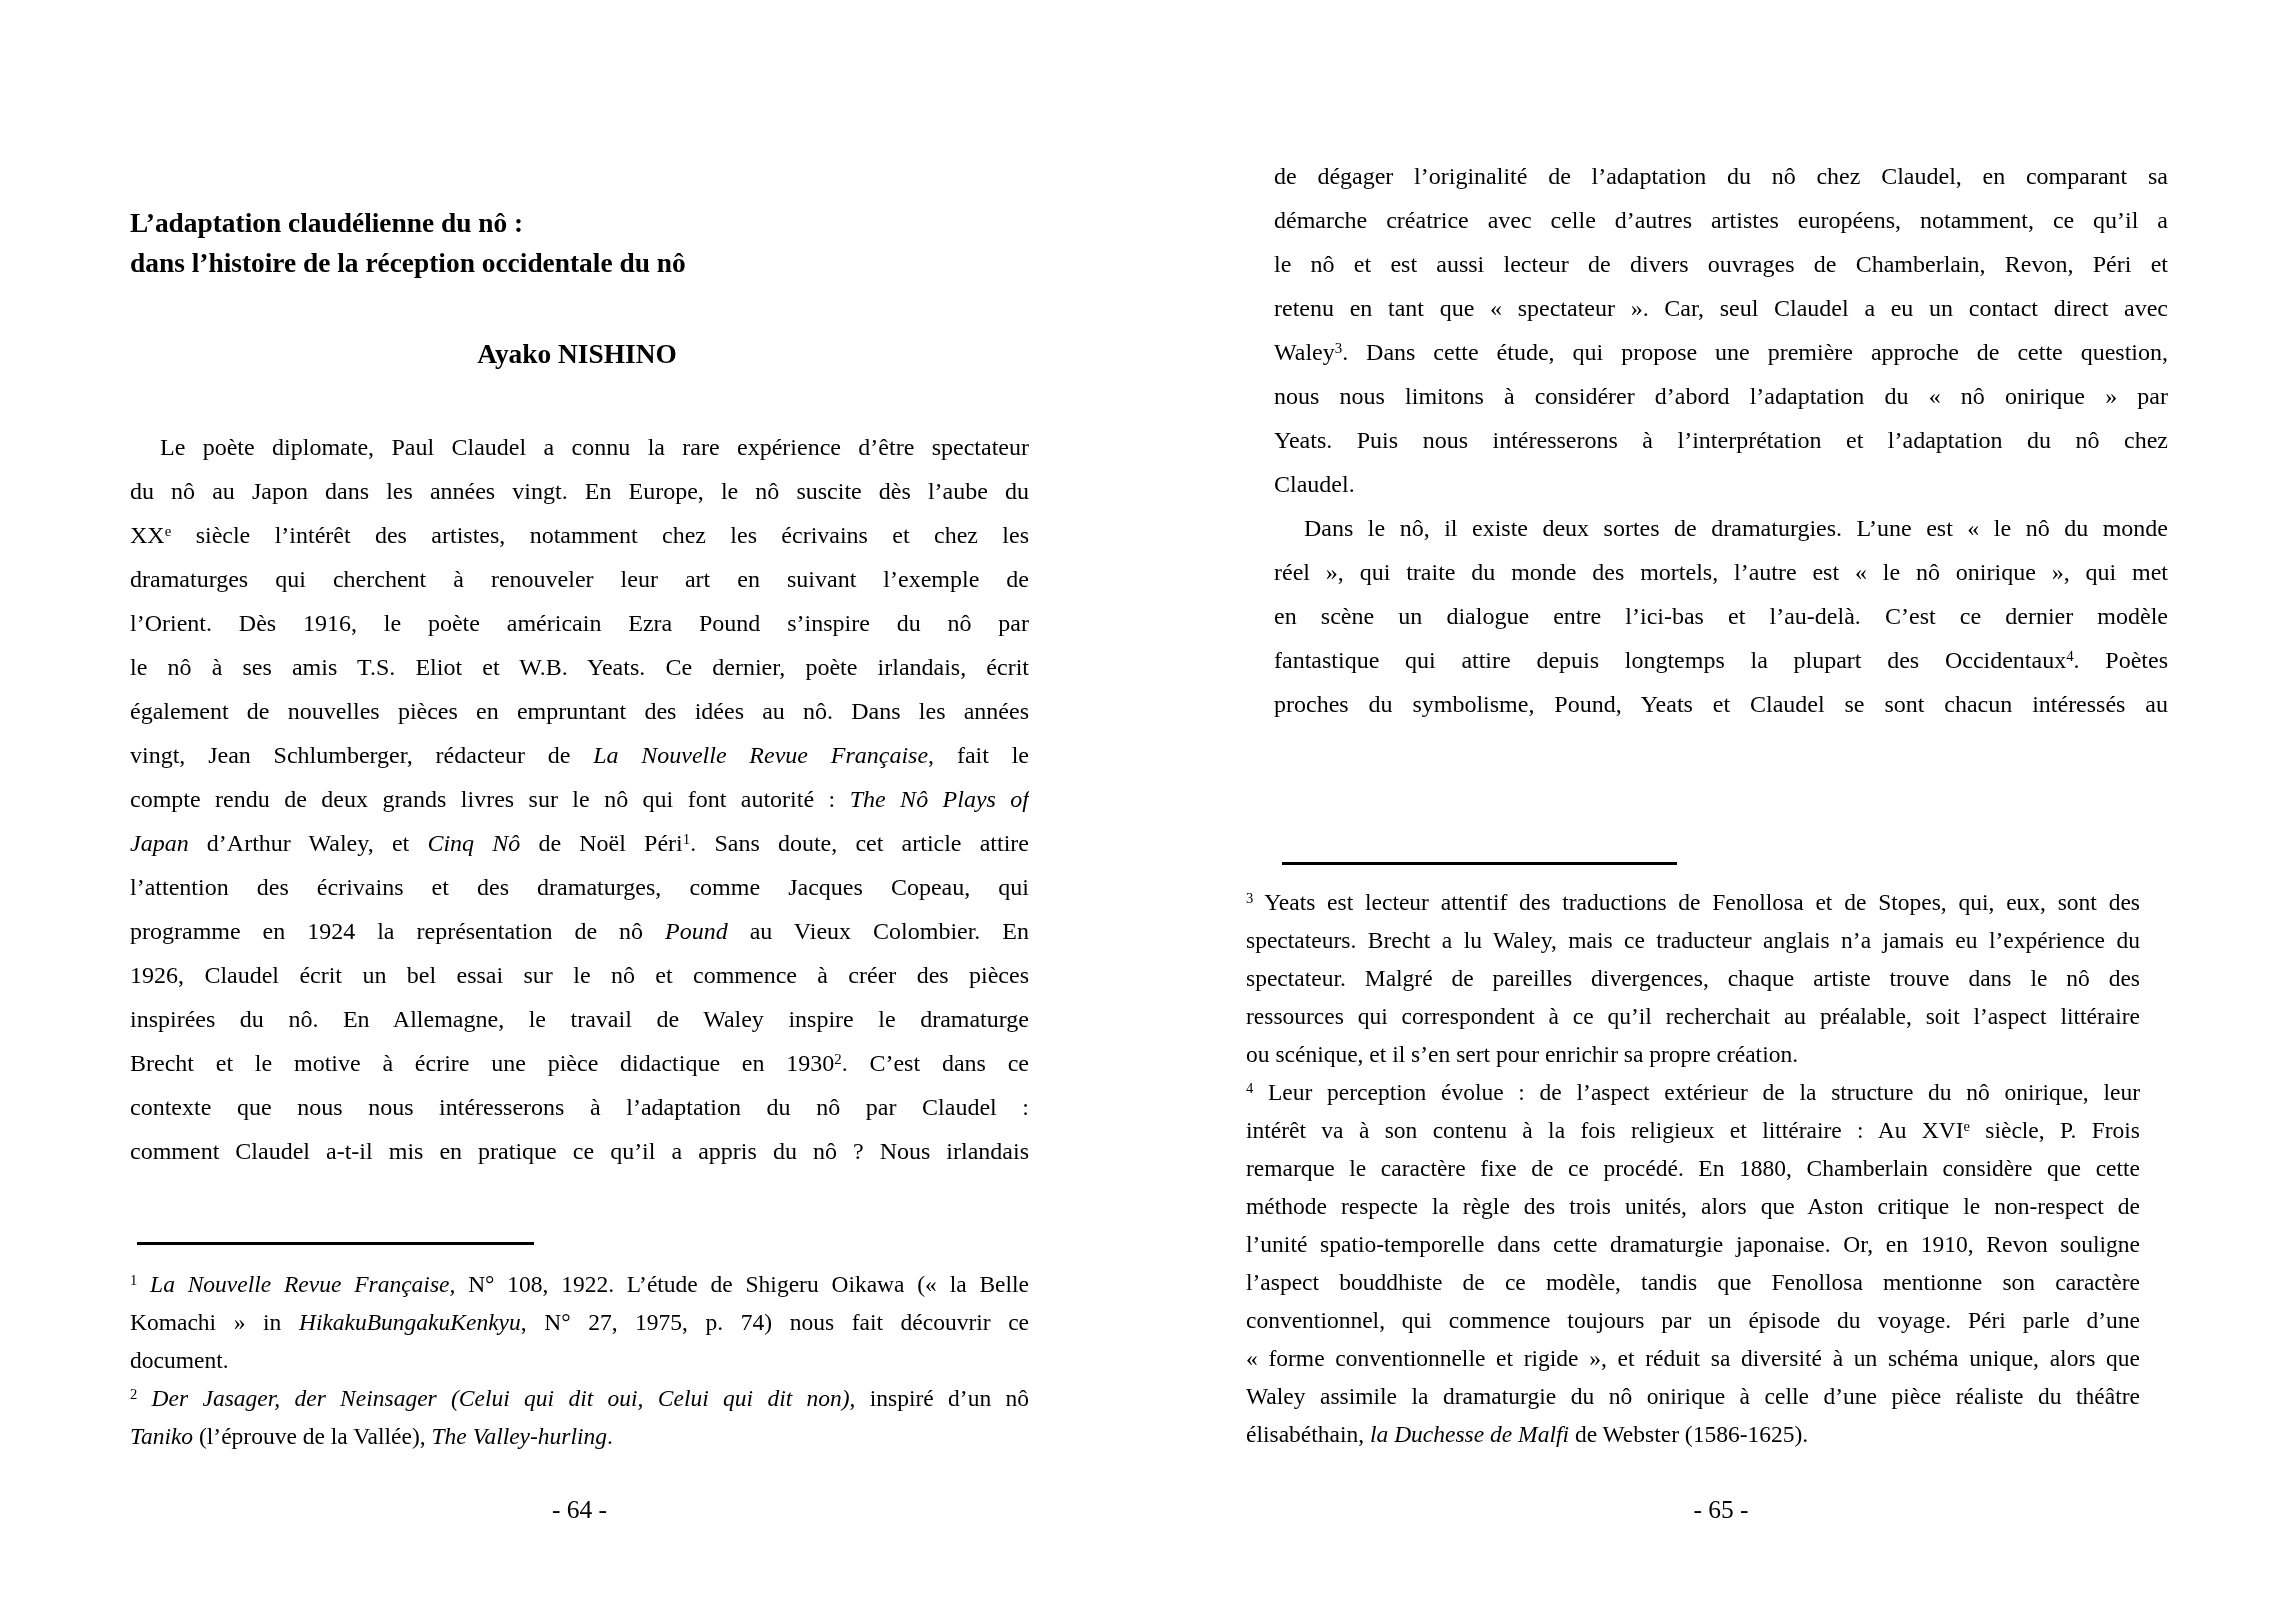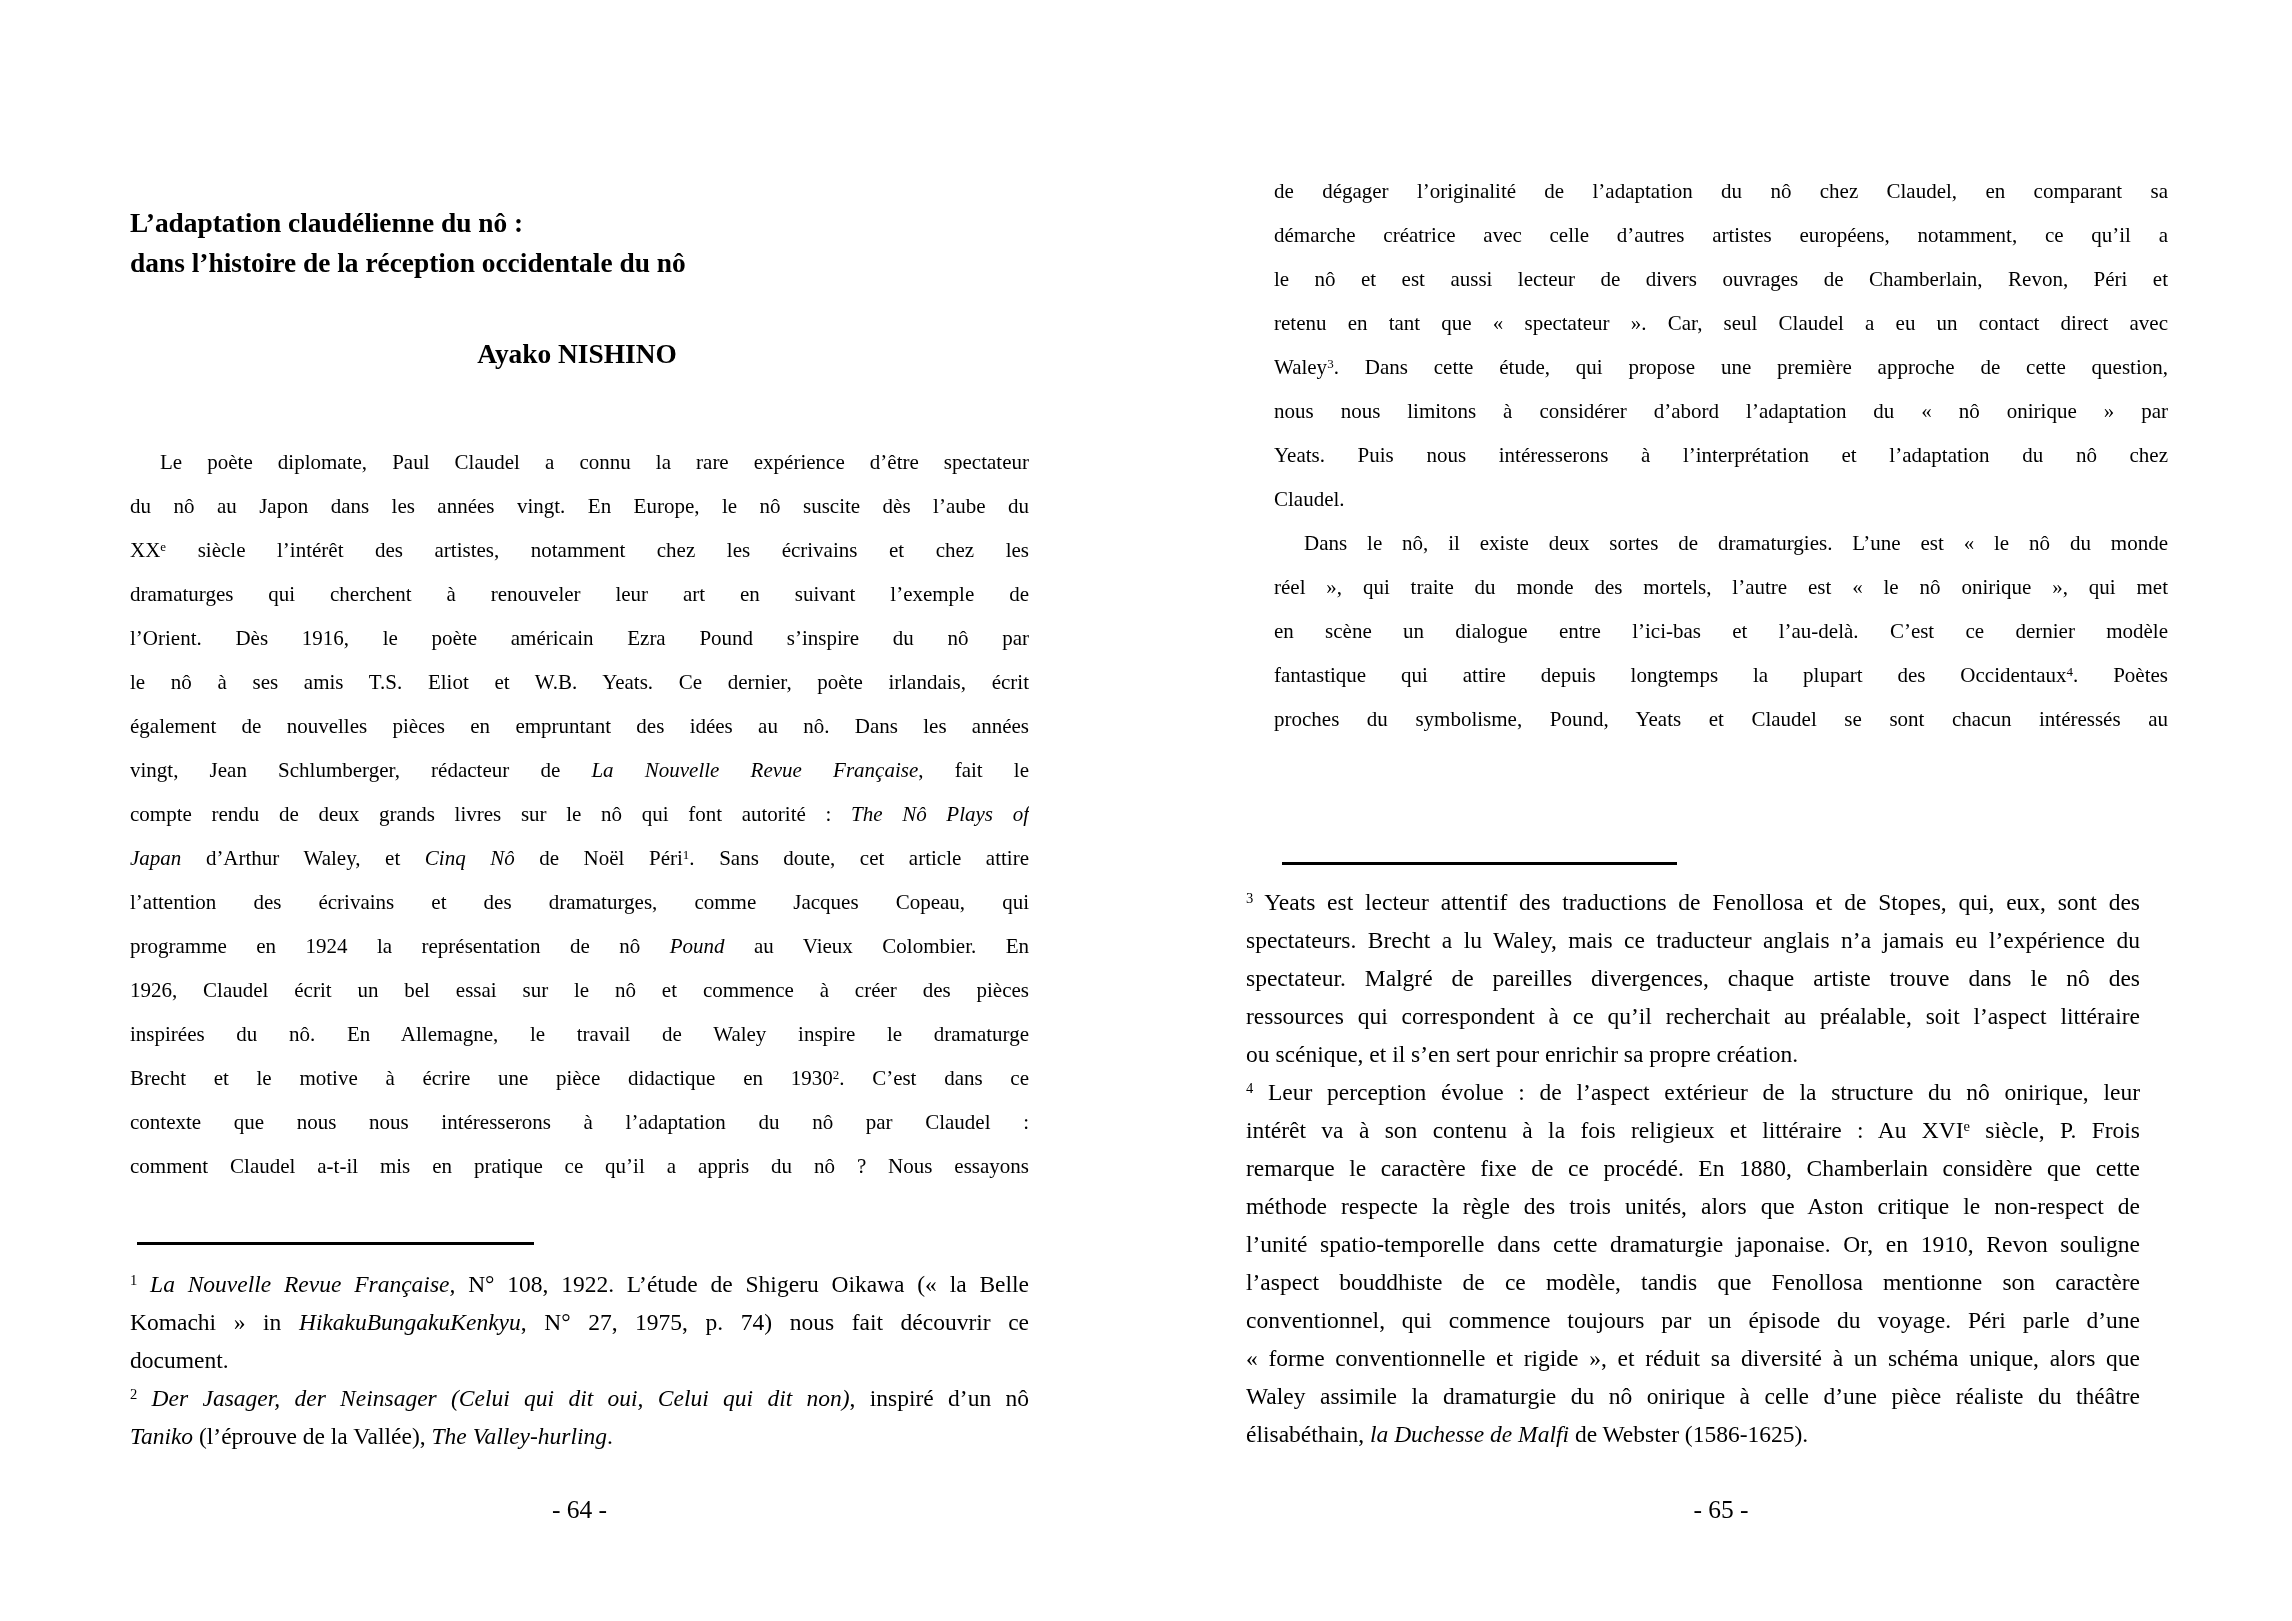--- a/index.html
+++ b/index.html
@@ -23,21 +23,21 @@
 
   
   .author {
     left: 130px; top: 334px; width: 894px;
     height: 40px; line-height: 40px;
     font-size: 27.4px; font-weight: bold;
     text-align: center; white-space: nowrap;
   }
 
   
-  .body-col { font-size: 21px; margin-top: 15px; }
+  .body-col { font-size: 24px; }
   .body-col .tl {
     height: 44px; line-height: 44px;
     text-align: justify; text-align-last: justify;
     overflow: hidden;
   }
   .body-left  { left: 130px;  top: 425px; width: 899px; }
   .body-right { left: 1274px; top: 154px; width: 894px; }
 
   
   .fn-col { font-size: 23.5px; }
@@ -94,21 +94,21 @@
         <div class="tl">également de nouvelles pièces en empruntant des idées au nô. Dans les années</div>
         <div class="tl">vingt, Jean Schlumberger, rédacteur de <i>La Nouvelle Revue Française</i>, fait le</div>
         <div class="tl">compte rendu de deux grands livres sur le nô qui font autorité : <i>The Nô Plays of</i></div>
         <div class="tl"><i>Japan</i> d’Arthur Waley, et <i>Cinq Nô</i> de Noël Péri<sup>1</sup>. Sans doute, cet article attire</div>
         <div class="tl">l’attention des écrivains et des dramaturges, comme Jacques Copeau, qui</div>
         <div class="tl">programme en 1924 la représentation de nô <i>Pound</i> au Vieux Colombier. En</div>
         <div class="tl">1926, Claudel écrit un bel essai sur le nô et commence à créer des pièces</div>
         <div class="tl">inspirées du nô. En Allemagne, le travail de Waley inspire le dramaturge</div>
         <div class="tl">Brecht et le motive à écrire une pièce didactique en 1930<sup>2</sup>. C’est dans ce</div>
         <div class="tl">contexte que nous nous intéresserons à l’adaptation du nô par Claudel :</div>
-        <div class="tl">comment Claudel a-t-il mis en pratique ce qu’il a appris du nô ? Nous essayons</div>
+        <div class="tl">comment Claudel a-t-il mis en pratique ce qu’il a appris du nô ? Nous irlandais</div>
       </div>
 
     <div class="abs fn-sep fn-sep-left"></div>
 
     <div class="abs fn-col fn-left">
         <div class="tl"><sup>1</sup> <i>La Nouvelle Revue Française,</i> N° 108, 1922. L’étude de Shigeru Oikawa (« la Belle</div>
         <div class="tl">Komachi » in <i>HikakuBungakuKenkyu</i>, N° 27, 1975, p. 74) nous fait découvrir ce</div>
         <div class="tl end">document.</div>
         <div class="tl"><sup>2</sup> <i>Der Jasager, der Neinsager (Celui qui dit oui, Celui qui dit non)</i>, inspiré d’un nô</div>
         <div class="tl end"><i>Taniko</i> (l’éprouve de la Vallée), <i>The Valley-hurling</i>.</div>

